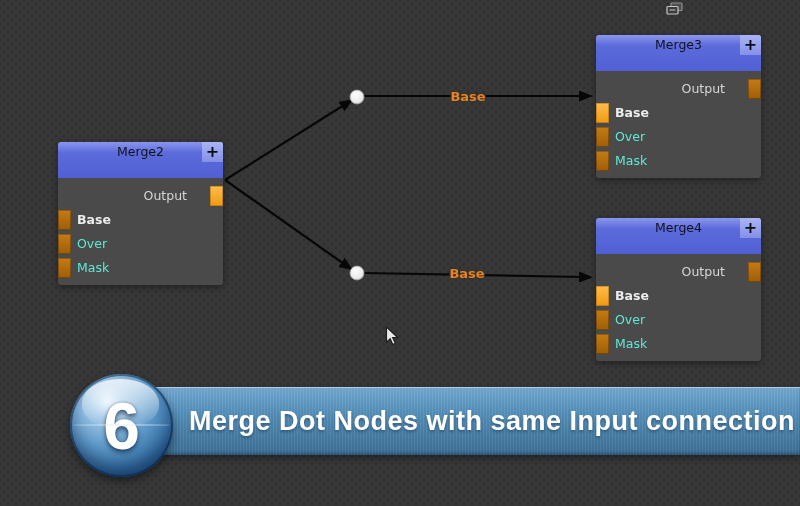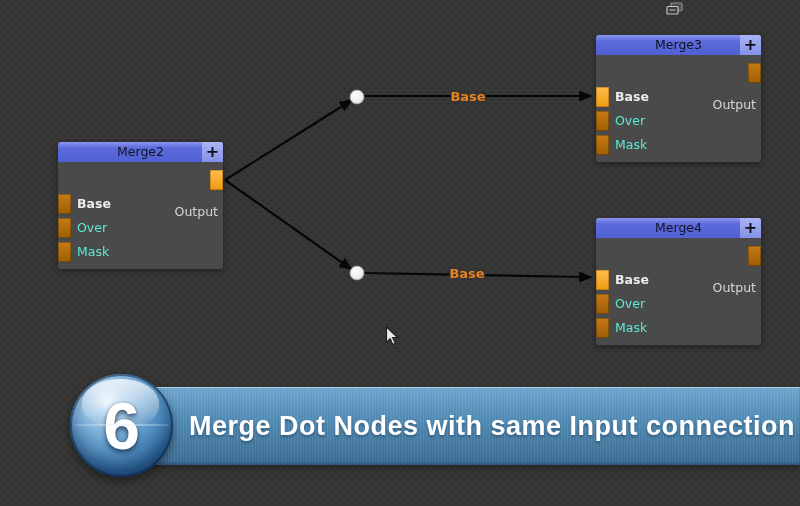--- a/index.html
+++ b/index.html
@@ -18,21 +18,21 @@
   
   .node {
     position:absolute;
     width:165px;
     background:#4a4a4a;
     border-radius:3px;
     box-shadow:0 2px 6px rgba(0,0,0,0.40);
   }
   .node-header {
     position:relative;
-    height:20px;
+    height:36px;
     background:linear-gradient(180deg,#8a96ee 0%, #5c6bda 30%, #5060d4 100%);
     border-radius:3px 3px 0 0;
   }
   .node-title {
     position:absolute;
     left:0; right:0; top:0;
     text-align:center;
     line-height:20px;
     font-size:12.5px;
     color:#11121e;
@@ -75,40 +75,40 @@
   .port.right { right:0; }
   .plabel {
     position:absolute;
     top:0;
     line-height:20px;
     font-size:12.5px;
     color:#5eead4;
     white-space:nowrap;
   }
   .plabel.in  { left:19px; }
-  .plabel.out { right:5px; color:#d6d6d6;margin-top:32px; }
+  .plabel.out { right:36px; color:#d6d6d6; }
   .plabel.bold { font-weight:bold; color:#ededed; }
 
   
   #wires {
     position:absolute;
     left:0; top:0;
     pointer-events:none;
   }
   .conn-label {
     font-family:"DejaVu Sans", sans-serif;
     font-size:13px;
     font-weight:bold;
   }
 
   
   .banner-bar {
     position:absolute;
     left:150px; top:387px;
-    width:650px; height:78px;
+    width:650px; height:68px;
     border-radius:7px 0 0 7px;
     background:
       repeating-linear-gradient(90deg, rgba(255,255,255,0.05) 0 1px, rgba(0,0,0,0.03) 1px 3px),
       linear-gradient(180deg,#74a9d2 0%, #5590ba 38%, #45799f 80%, #3d6f96 100%);
     box-shadow:inset 0 1px 0 rgba(255,255,255,0.45), inset 0 -2px 3px rgba(0,0,30,0.25), 0 3px 7px rgba(0,0,0,0.35);
     display:flex;
     align-items:center;
     justify-content:center;
     padding-left:34px;
   }

